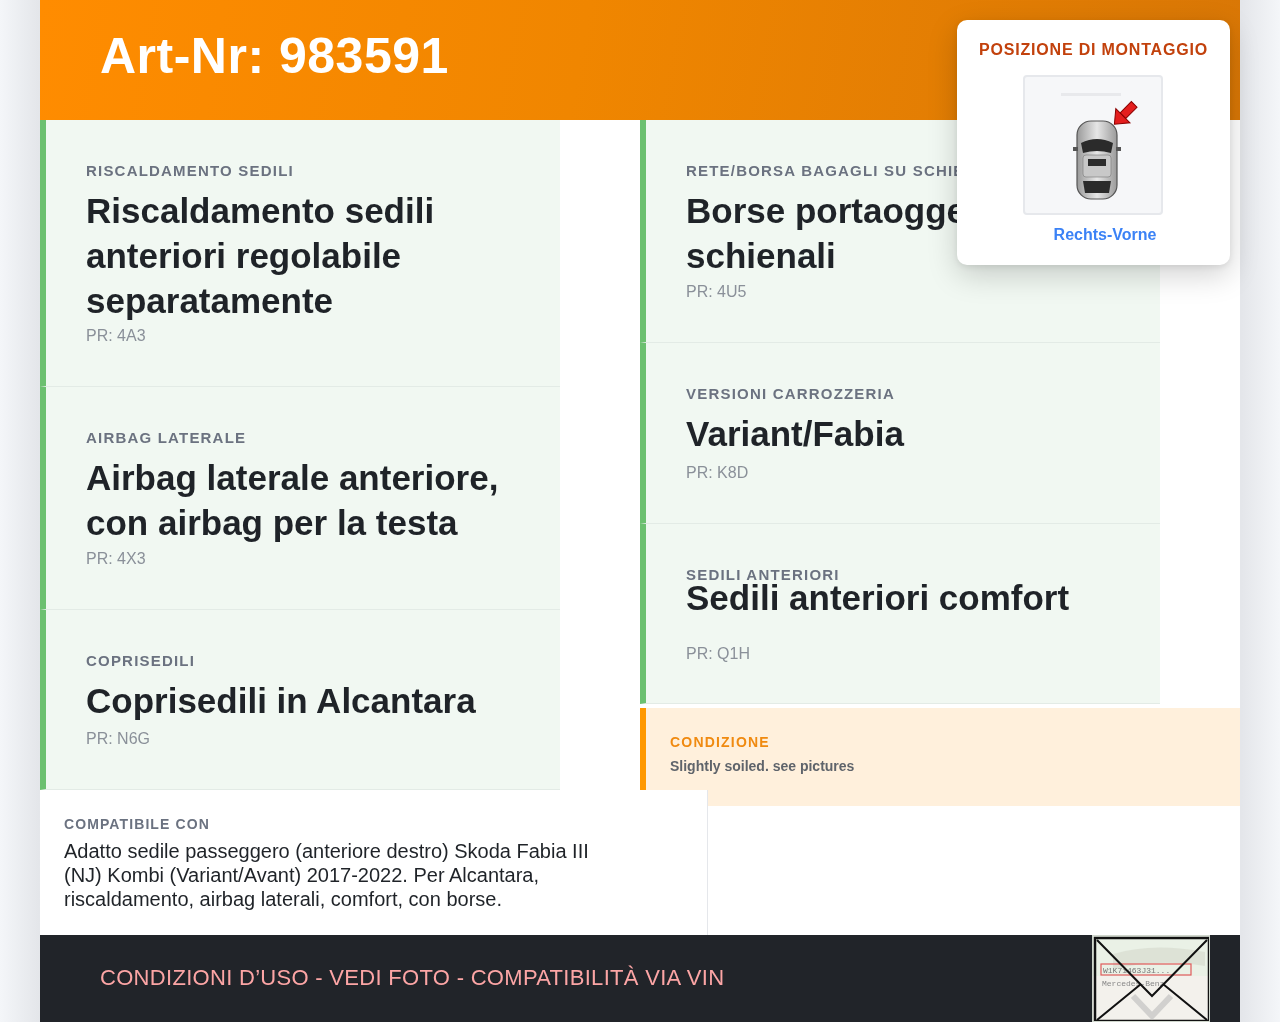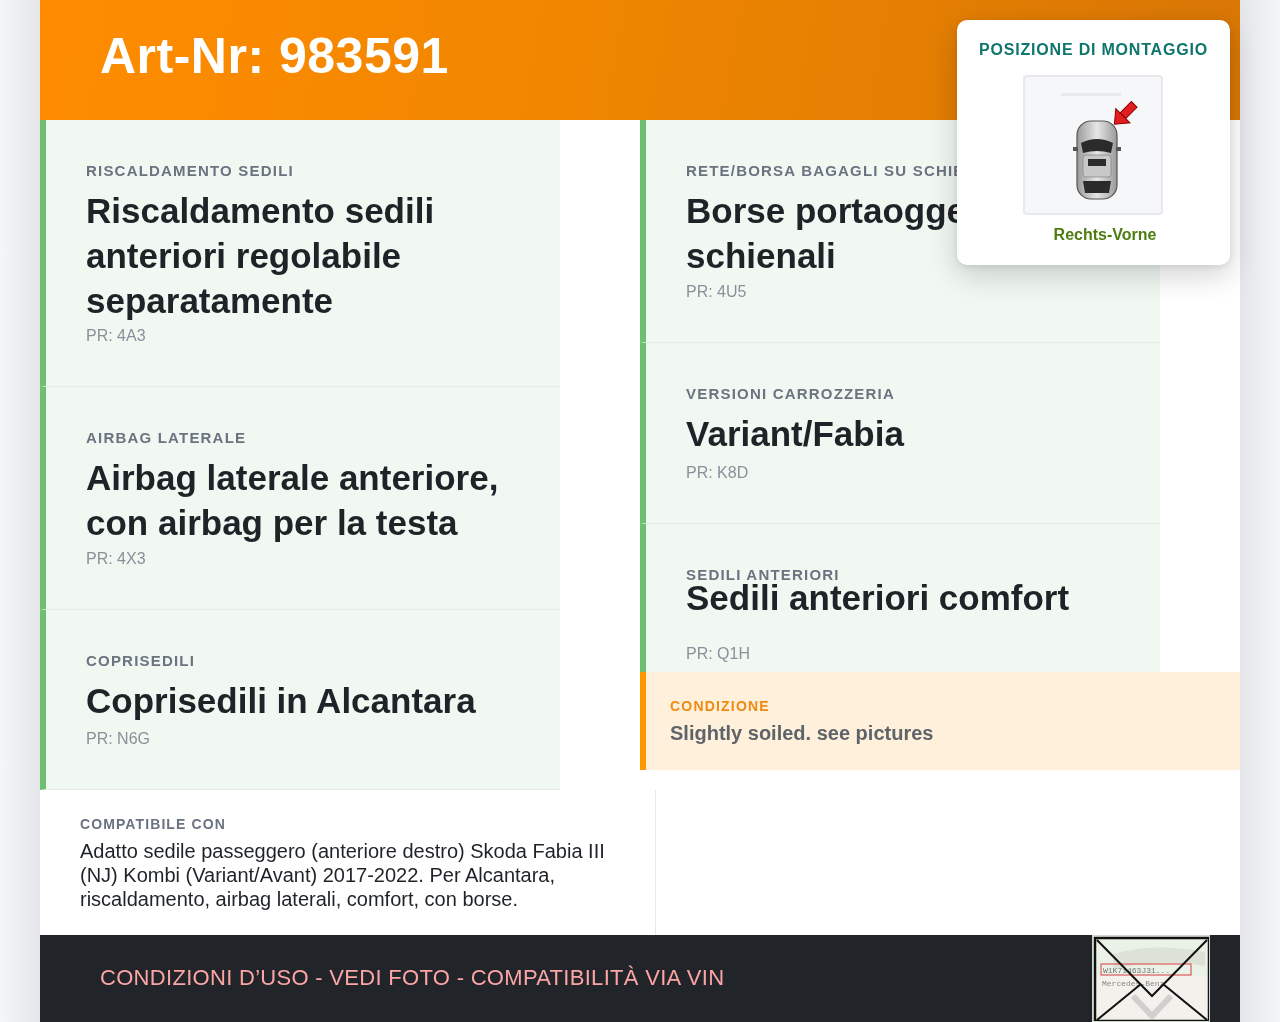--- a/index.html
+++ b/index.html
@@ -52,25 +52,25 @@
     .condition {
       position: absolute; left: 0; width: 600px; height: 98px;
       background: #fff0dc; border-left: 6px solid #ff9800;
     }
     .condition .label {
       position: absolute; left: 24px; top: 26px;
       font-size: 14px; font-weight: 700; letter-spacing: 1.2px; color: #f08a10;
     }
     .condition .value {
       position: absolute; left: 24px; top: 50px;
-      font-size: 20px; font-weight: 700; color: #5f646b;
+      font-size: 14px; font-weight: 700; color: #5f646b;
     }
     .compat {
-      position: absolute; left: 0; top: 790px; width: 600px; height: 145px;
-      background: #ffffff; border-right: 1px solid #e5e7eb; margin-left: 16px;
+      position: absolute; left: 0; top: 790px; width: 668px; height: 145px;
+      background: #ffffff; border-right: 1px solid #e5e7eb;
     }
     .compat .label {
       position: absolute; left: 24px; top: 26px;
       font-size: 14px; font-weight: 700; letter-spacing: 1.1px; color: #6b7280;
     }
     .compat .text {
       position: absolute; left: 24px; top: 49px; width: 560px;
       font-size: 20px; font-weight: 400; color: #1f2328; line-height: 24px;
     }
     .footer {
@@ -86,29 +86,29 @@
       background: #c2410c; border: 1px solid #cfd6cc; overflow: hidden;
     }
     .popup {
       position: absolute; left: 957px; top: 20px; width: 273px; height: 245px;
       background: #ffffff; border-radius: 10px;
       box-shadow: 0 10px 30px rgba(0,0,0,0.18), 0 2px 6px rgba(0,0,0,0.08);
       text-align: center;
     }
     .popup .title {
       position: absolute; left: 0; right: 0; top: 21px;
-      font-size: 16px; font-weight: 700; letter-spacing: 0.8px; color: #0f766e;
+      font-size: 16px; font-weight: 700; letter-spacing: 0.8px; color: #c2410c;
     }
     .popup .img-box {
       position: absolute; left: 66px; top: 55px; width: 140px; height: 140px;
       background: #f6f7f9; border: 2px solid #e6e8ec; border-radius: 4px;
     }
     .popup .caption {
       position: absolute; left: 0; right: 0; top: 206px;
-      font-size: 16px; font-weight: 700; color: #4d7c0f; padding-left: 23px;
+      font-size: 16px; font-weight: 700; color: #3b82f6; padding-left: 23px;
     }
   </style>
 </head>
 <body>
 
 <div class="page">
 
   <div class="header">
     <div class="header-title">Art-Nr: 983591</div>
   </div>
@@ -142,21 +142,21 @@
       <div class="card" style="height:181px;">
         <div class="label" style="top:42px;">VERSIONI CARROZZERIA</div>
         <div class="value" style="top:68px;">Variant/Fabia</div>
         <div class="pr" style="top:121px;">PR: K8D</div>
       </div>
       <div class="card" style="height:180px;">
         <div class="label" style="top:42px;">SEDILI ANTERIORI</div>
         <div class="value" style="top:51px;">Sedili anteriori comfort</div>
         <div class="pr" style="top:121px;">PR: Q1H</div>
       </div>
-      <div class="condition" style="top:552px;">
+      <div class="condition" style="top:588px;">
         <div class="label">CONDIZIONE</div>
         <div class="value">Slightly soiled. see pictures</div>
       </div>
     </div>
   </div>
 
   <div class="compat">
     <div class="label">COMPATIBILE CON</div>
     <div class="text">Adatto sedile passeggero (anteriore destro) Skoda Fabia III (NJ) Kombi (Variant/Avant) 2017-2022. Per Alcantara, riscaldamento, airbag laterali, comfort, con borse.</div>
   </div>

